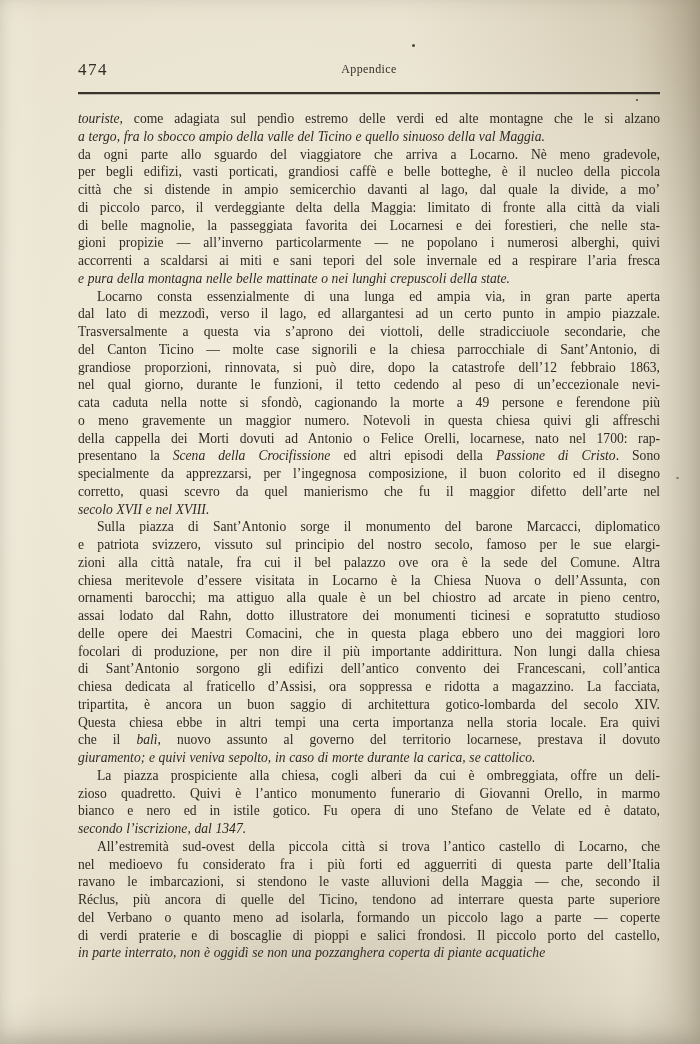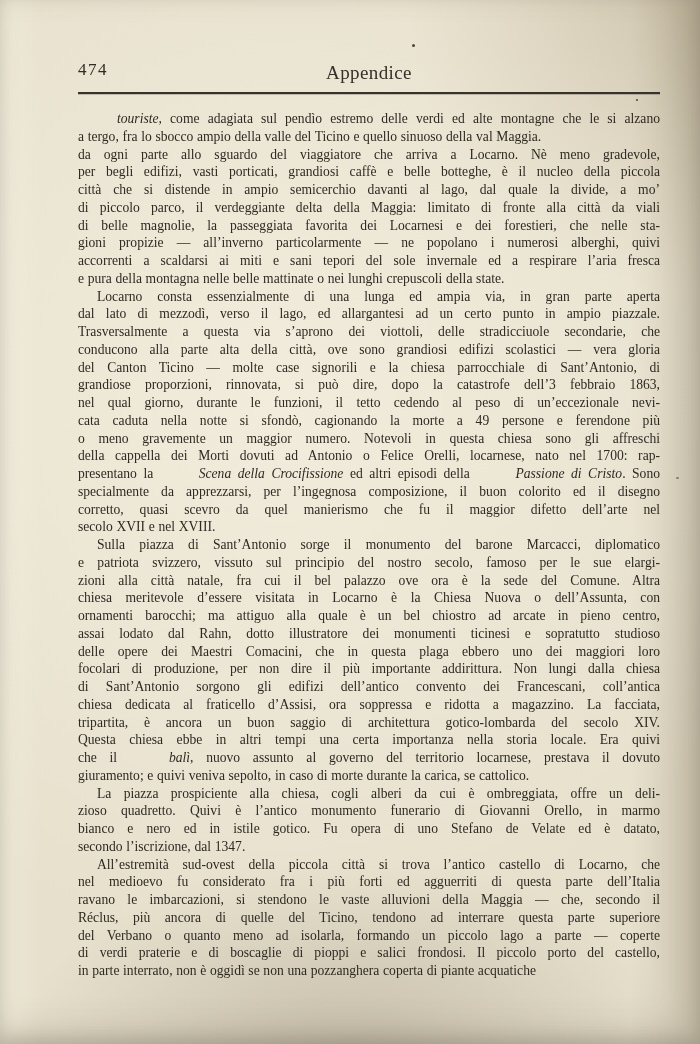--- a/index.html
+++ b/index.html
@@ -23,40 +23,40 @@
   }
   .header {
     position: absolute; top: 59px; left: 78px; width: 582px; height: 22px;
   }
   .pagenum {
     position: absolute; left: 0; top: 1px;
     font-size: 17px; letter-spacing: 1.5px; color: #312c24;
   }
   .runhead {
     position: absolute; left: 0; right: 0; top: 3px;
-    text-align: center; font-size: 19px; letter-spacing: 0.4px; color: #35302a;
+    text-align: center; font-size: 12px; letter-spacing: 0.4px; color: #35302a;
   }
   .rule {
     position: absolute; top: 92px; left: 78px; width: 582px; height: 2px;
     background: #37322a;
     box-shadow: 0 1px 0 rgba(55,50,42,0.25);
   }
   .bodytext {
     position: absolute; top: 110px; left: 78px; width: 582px;
     font-size: 13.6px; line-height: 17.75px;
     text-rendering: optimizeLegibility;
   }
   .line {
     height: 17.75px; overflow: hidden;
     text-align: justify; text-align-last: justify;
     word-spacing: 0.02em;
   }
-  .line.last { text-align-last: left; }
+  .line.last { text-align-last: left; font-style: italic; }
   .line.indent { text-indent: 19px; }
-  .line i { font-style: italic; margin-left: 39px; }
+  .line i { font-style: italic; }
   .speck { position: absolute; background: #4a453b; border-radius: 50%; }
   .speck.s1 { left: 412px; top: 44px; width: 3px; height: 3px; }
   .speck.s2 { left: 636px; top: 99px; width: 2px; height: 2px; }
   .speck.s3 { left: 676px; top: 477px; width: 3px; height: 2px; opacity: .6; }
 </style>
 </head>
 <body>
 
 <div class="page">
   <div class="speck s1"></div>
@@ -82,26 +82,25 @@
         <div class="line"><span>di piccolo parco, il verdeggiante delta della Maggia: limitato di fronte alla città da viali</span></div>
         <div class="line"><span>di belle magnolie, la passeggiata favorita dei Locarnesi e dei forestieri, che nelle sta-</span></div>
         <div class="line"><span>gioni propizie — all’inverno particolarmente — ne popolano i numerosi alberghi, quivi</span></div>
         <div class="line"><span>accorrenti a scaldarsi ai miti e sani tepori del sole invernale ed a respirare l’aria fresca</span></div>
         <div class="line last"><span>e pura della montagna nelle belle mattinate o nei lunghi crepuscoli della state.</span></div>
       </div>
       <div>
         <div class="line indent"><span>Locarno consta essenzialmente di una lunga ed ampia via, in gran parte aperta</span></div>
         <div class="line"><span>dal lato di mezzodì, verso il lago, ed allargantesi ad un certo punto in ampio piazzale.</span></div>
         <div class="line"><span>Trasversalmente a questa via s’aprono dei viottoli, delle stradicciuole secondarie, che</span></div>
-        <div class="line"><span>conducono alla parte alta della città, ove sono grandiosi edifizi scolastici — vera gloria</span></div>
         <div class="line"><span>del Canton Ticino — molte case signorili e la chiesa parrocchiale di Sant’Antonio, di</span></div>
-        <div class="line"><span>grandiose proporzioni, rinnovata, si può dire, dopo la catastrofe dell’3 febbraio 1863,</span></div>
+        <div class="line"><span>grandiose proporzioni, rinnovata, si può dire, dopo la catastrofe dell’12 febbraio 1863,</span></div>
         <div class="line"><span>nel qual giorno, durante le funzioni, il tetto cedendo al peso di un’eccezionale nevi-</span></div>
         <div class="line"><span>cata caduta nella notte si sfondò, cagionando la morte a 49 persone e ferendone più</span></div>
-        <div class="line"><span>o meno gravemente un maggior numero. Notevoli in questa chiesa sono gli affreschi</span></div>
+        <div class="line"><span>o meno gravemente un maggior numero. Notevoli in questa chiesa quivi gli affreschi</span></div>
         <div class="line"><span>della cappella dei Morti dovuti ad Antonio o Felice Orelli, locarnese, nato nel 1700: rap-</span></div>
         <div class="line"><span>presentano la </span><i>Scena della Crocifissione</i><span> ed altri episodi della </span><i>Passione di Cristo</i><span>. Sono</span></div>
         <div class="line"><span>specialmente da apprezzarsi, per l’ingegnosa composizione, il buon colorito ed il disegno</span></div>
         <div class="line"><span>corretto, quasi scevro da quel manierismo che fu il maggior difetto dell’arte nel</span></div>
         <div class="line last"><span>secolo XVII e nel XVIII.</span></div>
       </div>
       <div>
         <div class="line indent"><span>Sulla piazza di Sant’Antonio sorge il monumento del barone Marcacci, diplomatico</span></div>
         <div class="line"><span>e patriota svizzero, vissuto sul principio del nostro secolo, famoso per le sue elargi-</span></div>
         <div class="line"><span>zioni alla città natale, fra cui il bel palazzo ove ora è la sede del Comune. Altra</span></div>

